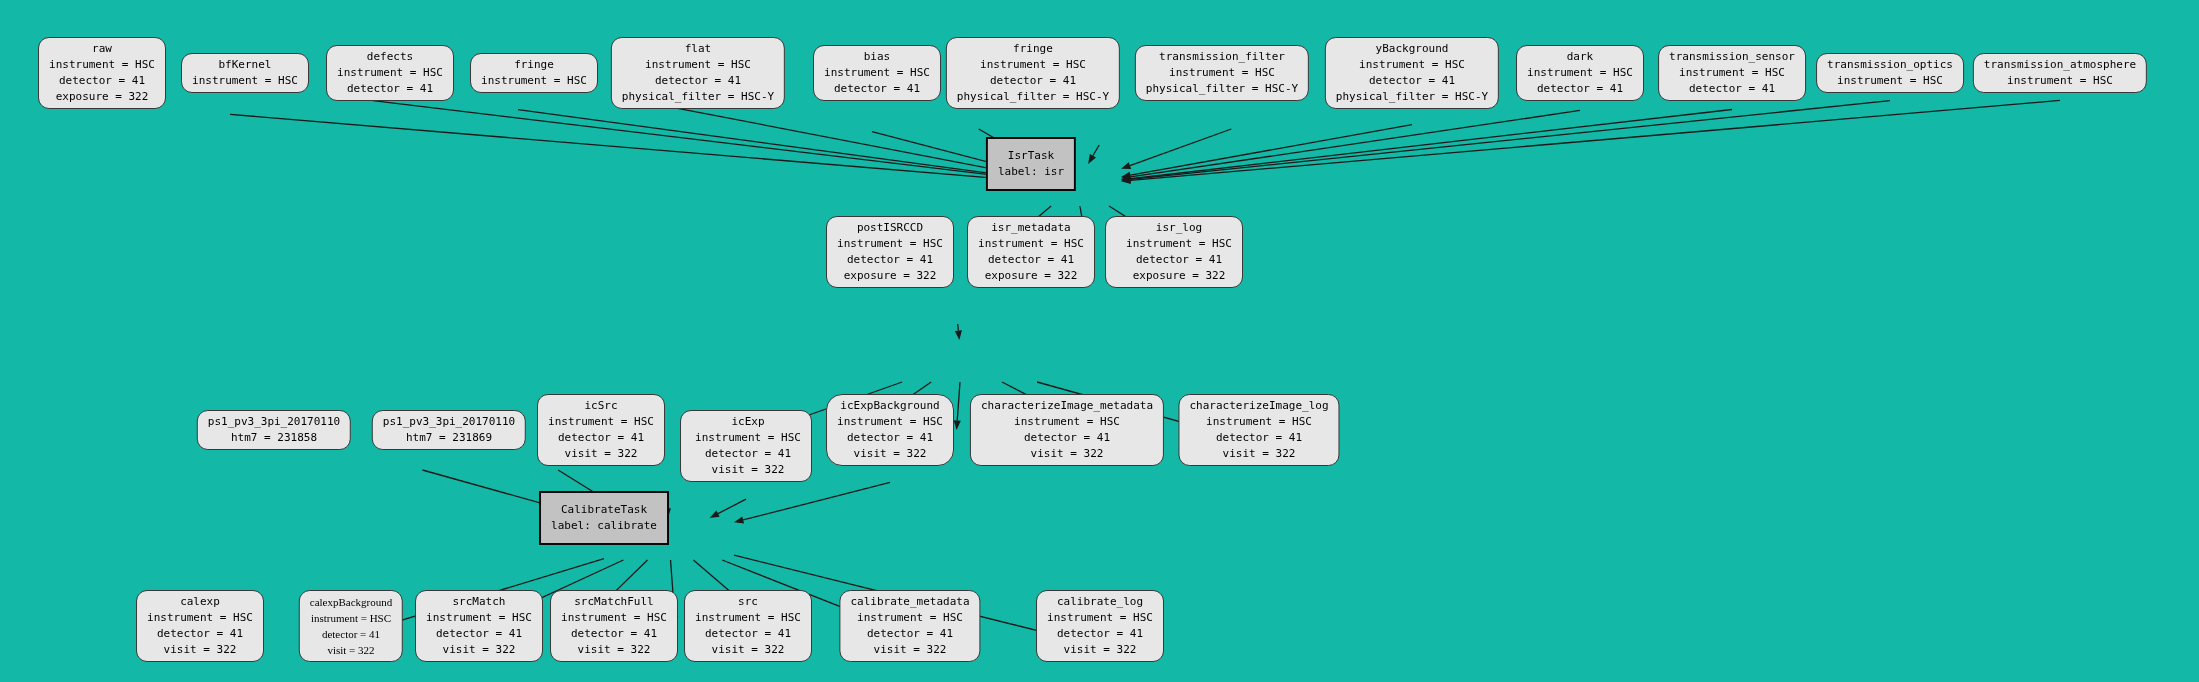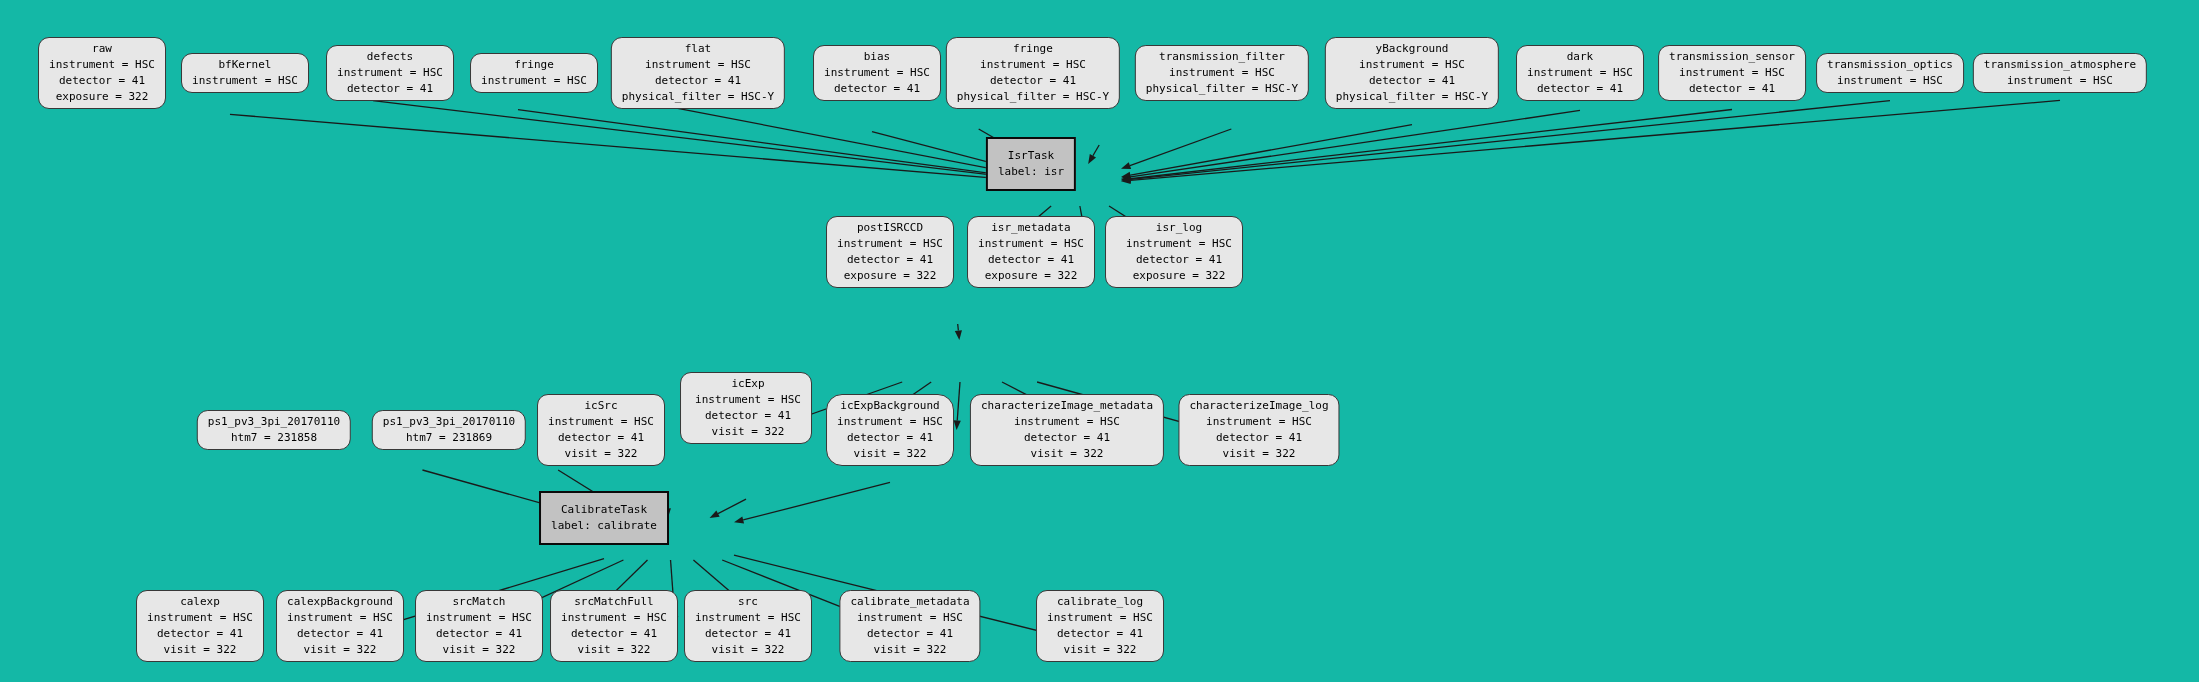--- a/index.html
+++ b/index.html
@@ -277,21 +277,21 @@
     <div class="node dataset" style="left: 449px; top: 430px;">
       <div class="nline">ps1_pv3_3pi_20170110</div>
       <div class="nline">htm7 = 231869</div>
     </div>
     <div class="node dataset" style="left: 601px; top: 430px; text-align: center;">
       <div class="nline">icSrc</div>
       <div class="nline">instrument = HSC</div>
       <div class="nline">detector = 41</div>
       <div class="nline">visit = 322</div>
     </div>
-    <div class="node dataset" style="left: 746px; top: 408px; padding-left: 14px;">
+    <div class="node dataset" style="left: 746px; top: 446px; padding-left: 14px;">
       <div class="nline">icExp</div>
       <div class="nline">instrument = HSC</div>
       <div class="nline">detector = 41</div>
       <div class="nline">visit = 322</div>
     </div>
     <div class="node dataset" style="left: 890px; top: 430px; border-radius: 16px;">
       <div class="nline">icExpBackground</div>
       <div class="nline">instrument = HSC</div>
       <div class="nline">detector = 41</div>
       <div class="nline">visit = 322</div>
@@ -311,21 +311,21 @@
     <div class="node task" style="left: 604px; top: 518px;">
       <div class="nline">CalibrateTask</div>
       <div class="nline">label: calibrate</div>
     </div>
     <div class="node dataset" style="left: 200px; top: 626px;">
       <div class="nline">calexp</div>
       <div class="nline">instrument = HSC</div>
       <div class="nline">detector = 41</div>
       <div class="nline">visit = 322</div>
     </div>
-    <div class="node dataset" style="left: 340px; top: 626px;">
+    <div class="node dataset" style="left: 351px; top: 626px; font-family: Liberation Serif, serif;">
       <div class="nline">calexpBackground</div>
       <div class="nline">instrument = HSC</div>
       <div class="nline">detector = 41</div>
       <div class="nline">visit = 322</div>
     </div>
     <div class="node dataset" style="left: 479px; top: 626px;">
       <div class="nline">srcMatch</div>
       <div class="nline">instrument = HSC</div>
       <div class="nline">detector = 41</div>
       <div class="nline">visit = 322</div>

